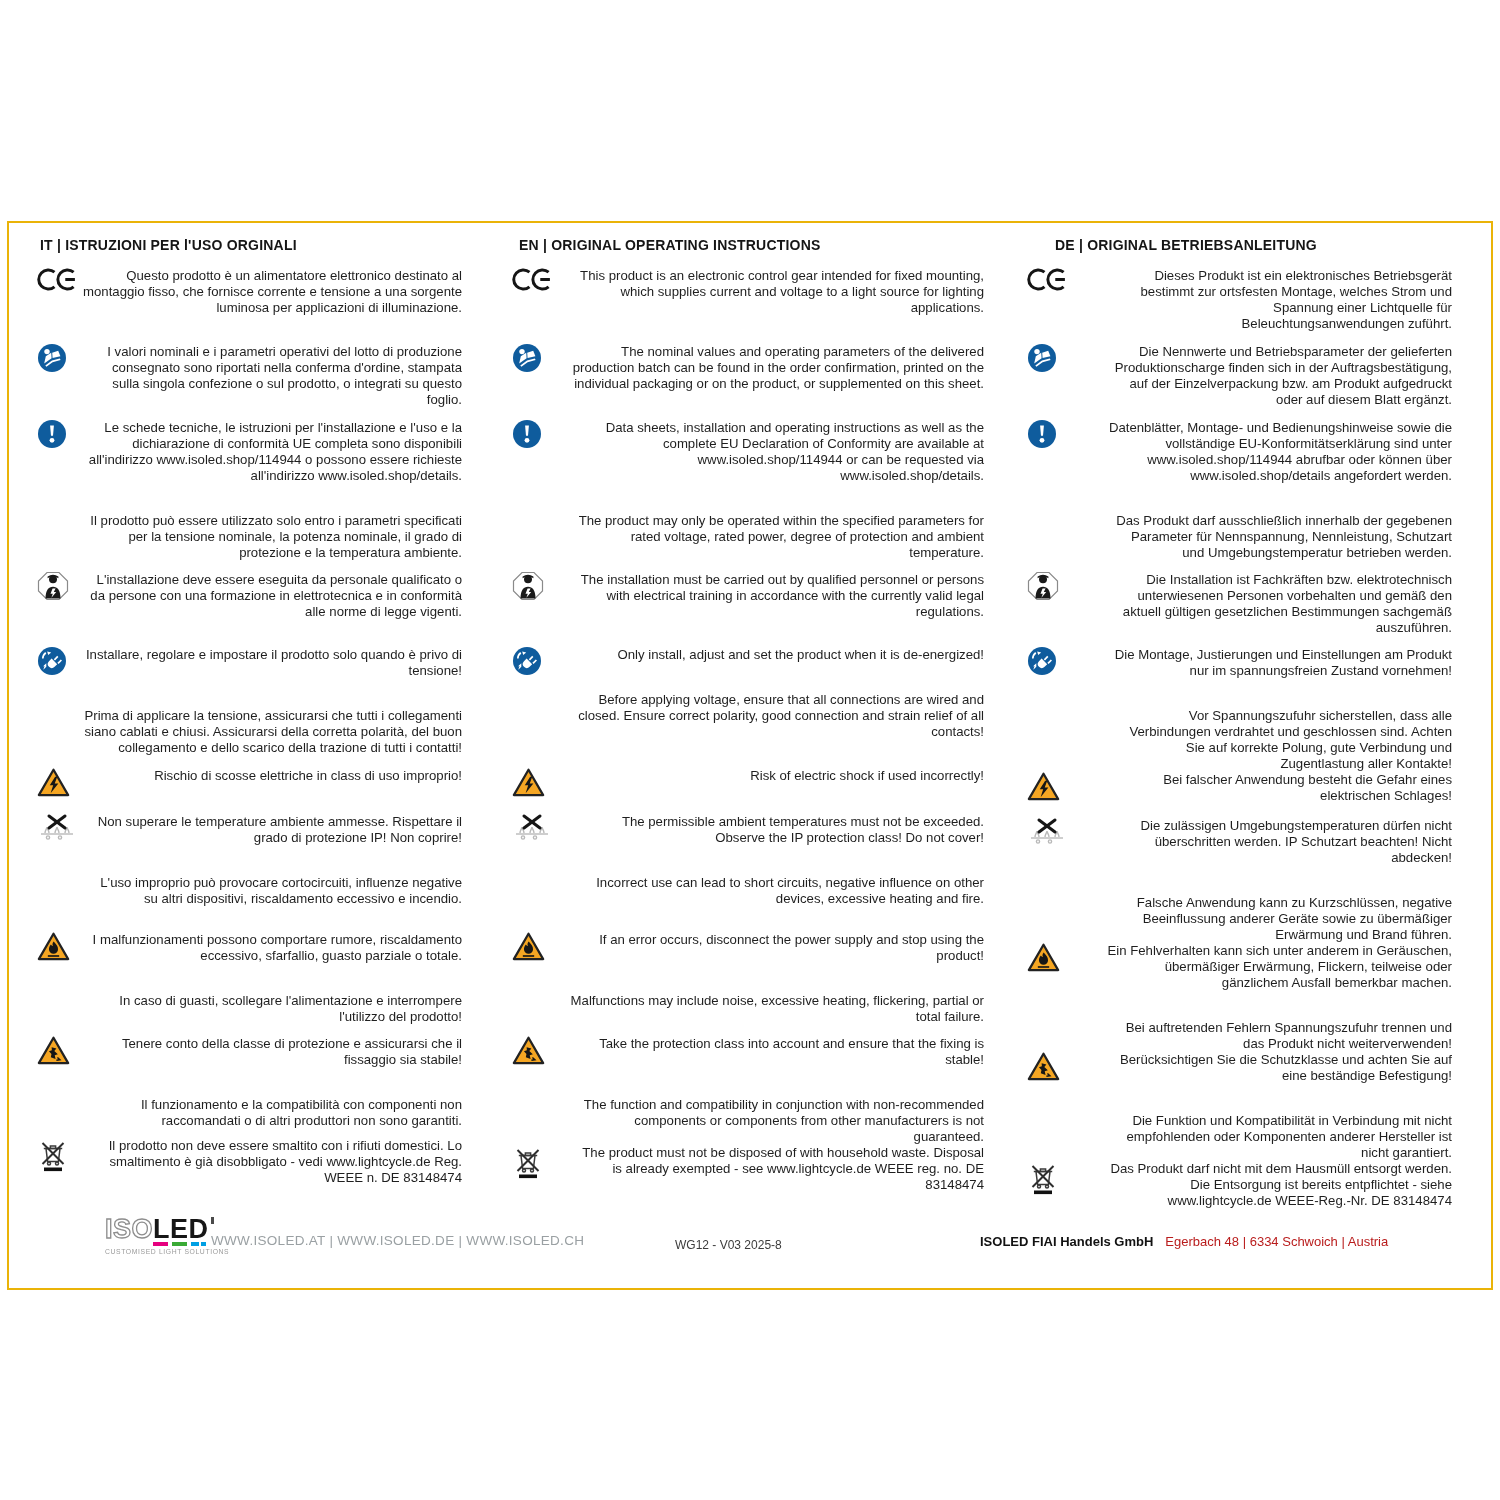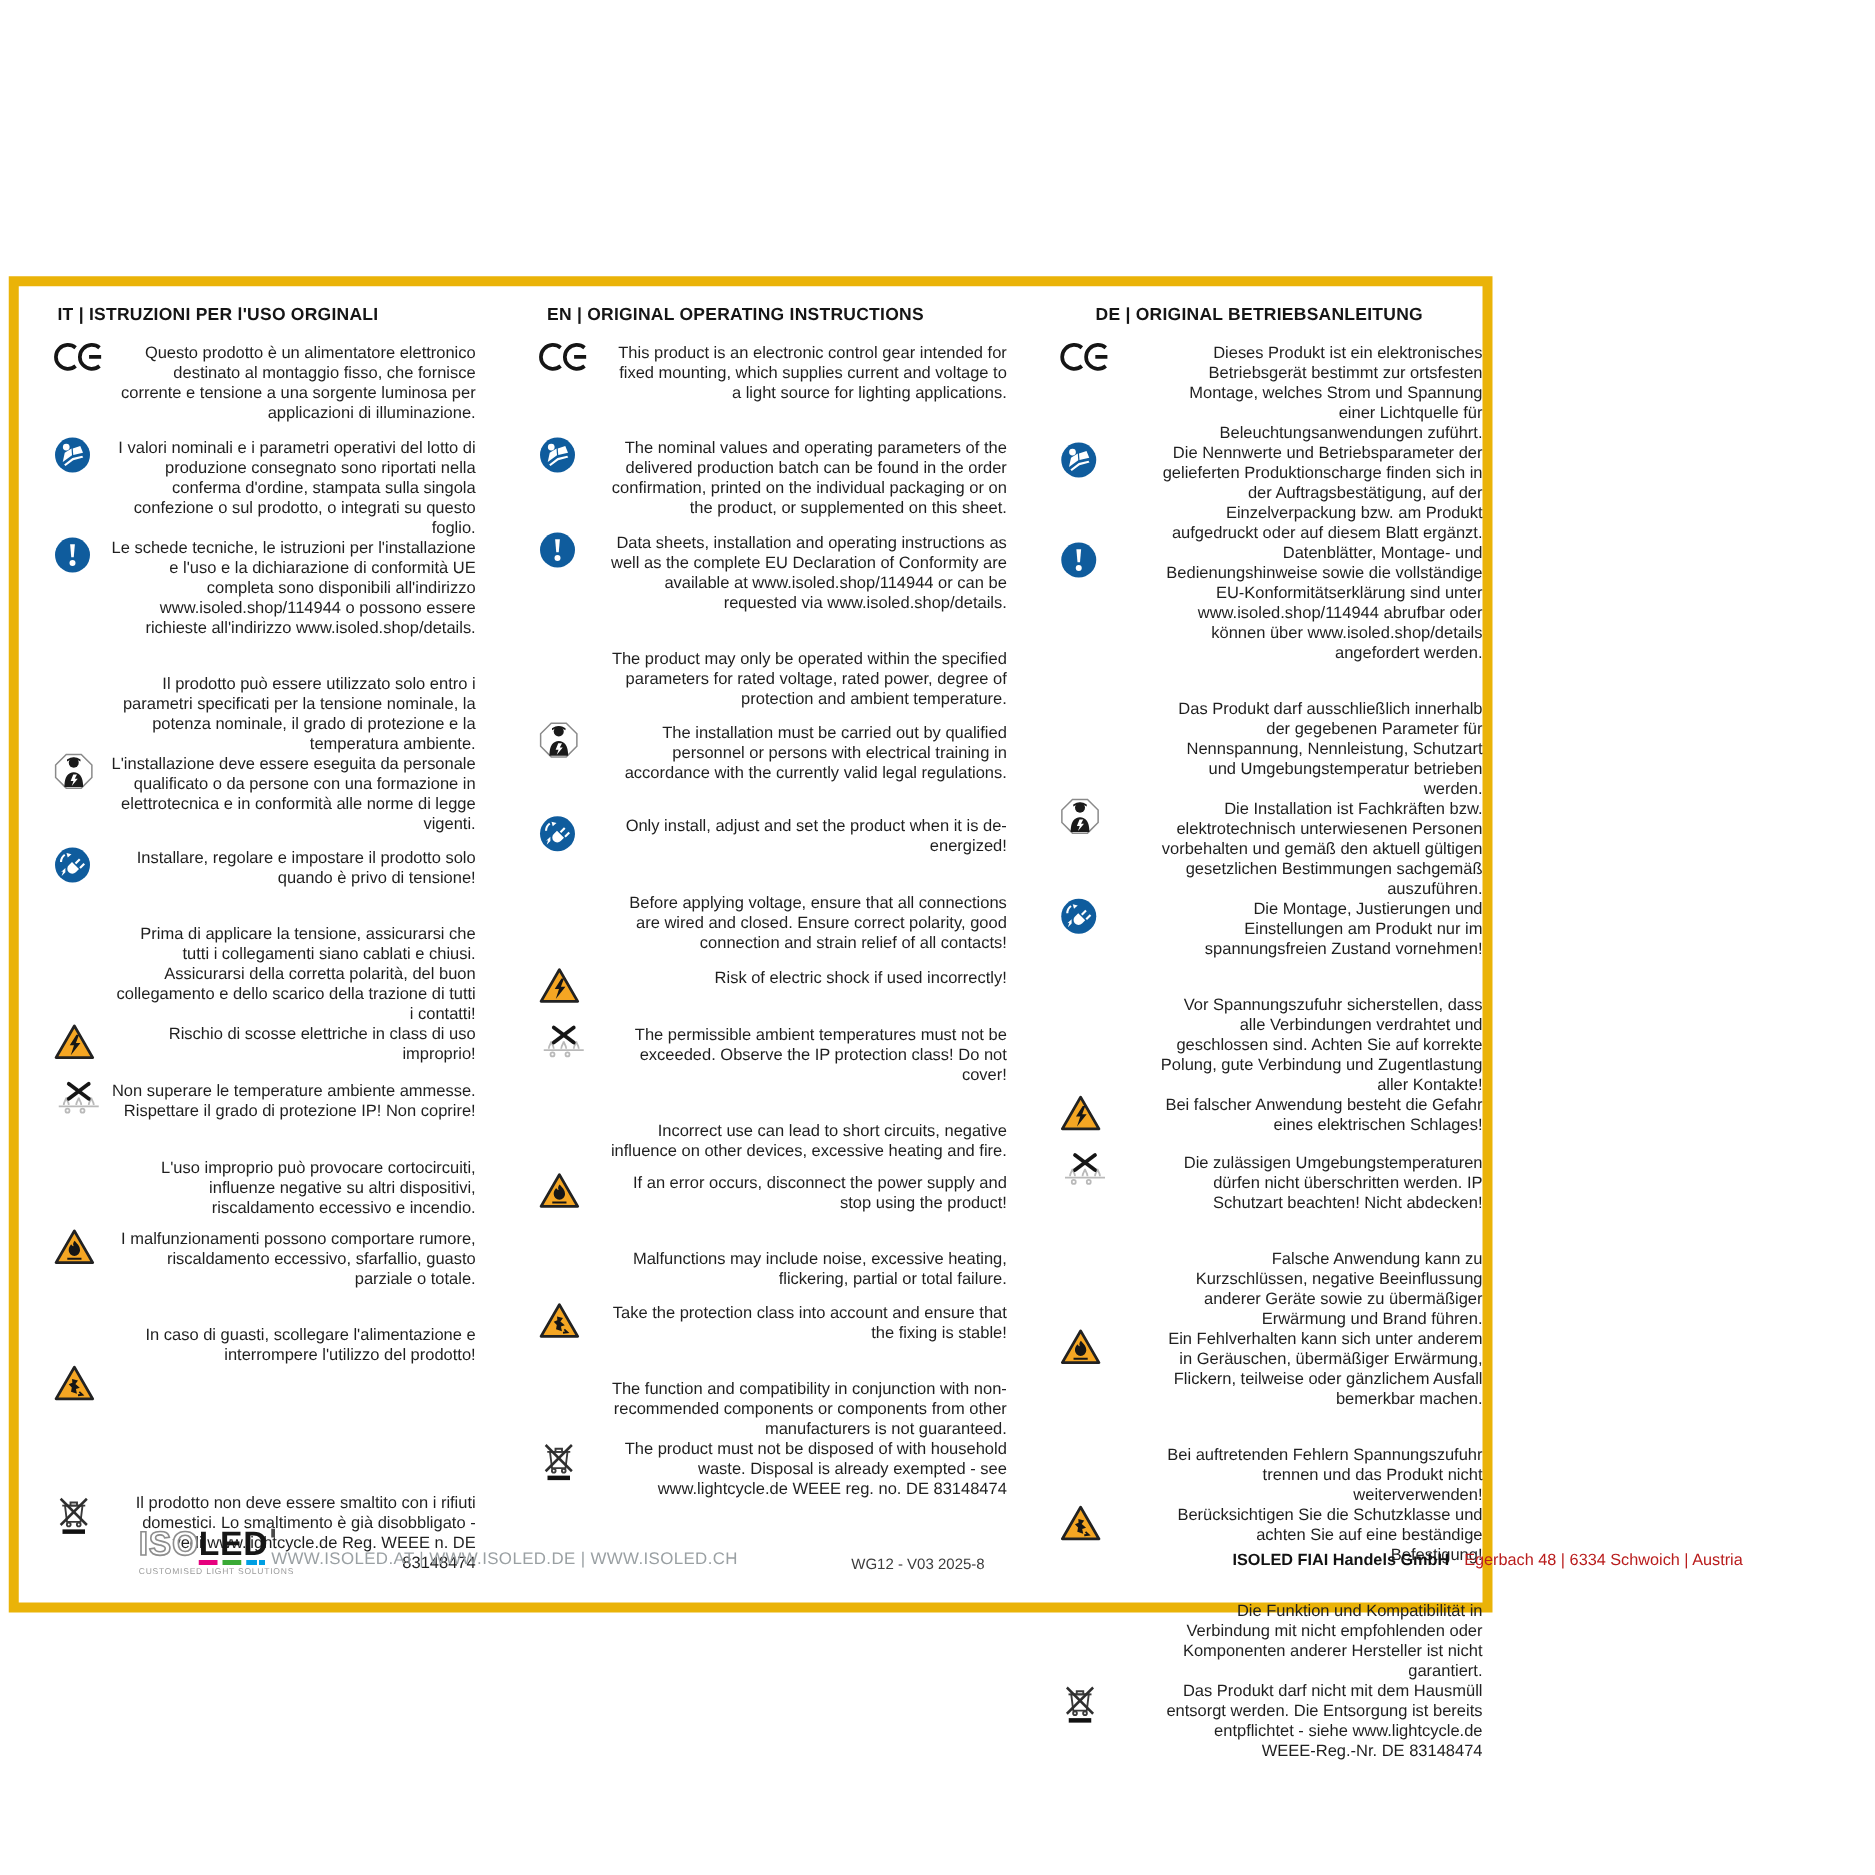--- a/index.html
+++ b/index.html
@@ -2,22 +2,22 @@
 <html><head>
 <meta charset="utf-8">
 <style>
   html,body{margin:0;padding:0;}
   body{
     width:1500px;height:1500px;position:relative;background:#ffffff;
     font-family:"Liberation Sans", sans-serif;color:#1f1f1f;
     -webkit-text-size-adjust:none;
   }
   .sheet{
-    position:absolute;left:7px;top:221px;width:1187px;height:1069px;
-    border:8px solid #eab308;box-sizing:border-box;background:#fff;
+    position:absolute;left:7px;top:221px;width:1486px;height:1069px;
+    border:2px solid #eab308;box-sizing:border-box;background:#fff;
   }
   .columns{
     display:flex;padding:14px 0 0 28px;align-items:flex-start;
   }
   .col{box-sizing:border-box;}
   .col-it{width:425px;margin-right:50px;}
   .col-en{width:472px;margin-right:43px;}
   .col-de{width:425px;}
   .heading{
     font-size:14px;font-weight:bold;letter-spacing:.2px;margin:0 0 15px 0;
@@ -253,20 +253,24 @@
                 <p class="para">In caso di guasti, scollegare l'alimentazione e interrompere l'utilizzo del prodotto!</p>
               </div>
   </div>
 
   <div class="row">
     <div class="gutter">
       <svg width="33" height="31">
                   <use href="#sym-stability-warning" xlink:href="#sym-stability-warning"></use>
                 </svg>
     </div>
+    <div class="texts">
+                <p class="para">Tenere conto della classe di protezione e assicurarsi che il fissaggio sia stabile!</p>
+                <p class="para">Il funzionamento e la compatibilità con componenti non raccomandati o di altri produttori non sono garantiti.</p>
+              </div>
   </div>
 
   <div class="row">
     <div class="gutter">
       <svg width="32" height="36">
                   <use href="#sym-weee-disposal" xlink:href="#sym-weee-disposal"></use>
                 </svg>
     </div>
     <div class="texts">
                 <p class="para">Il prodotto non deve essere smaltito con i rifiuti domestici. Lo smaltimento è già disobbligato - vedi www.lightcycle.de Reg. WEEE n. DE 83148474</p>

